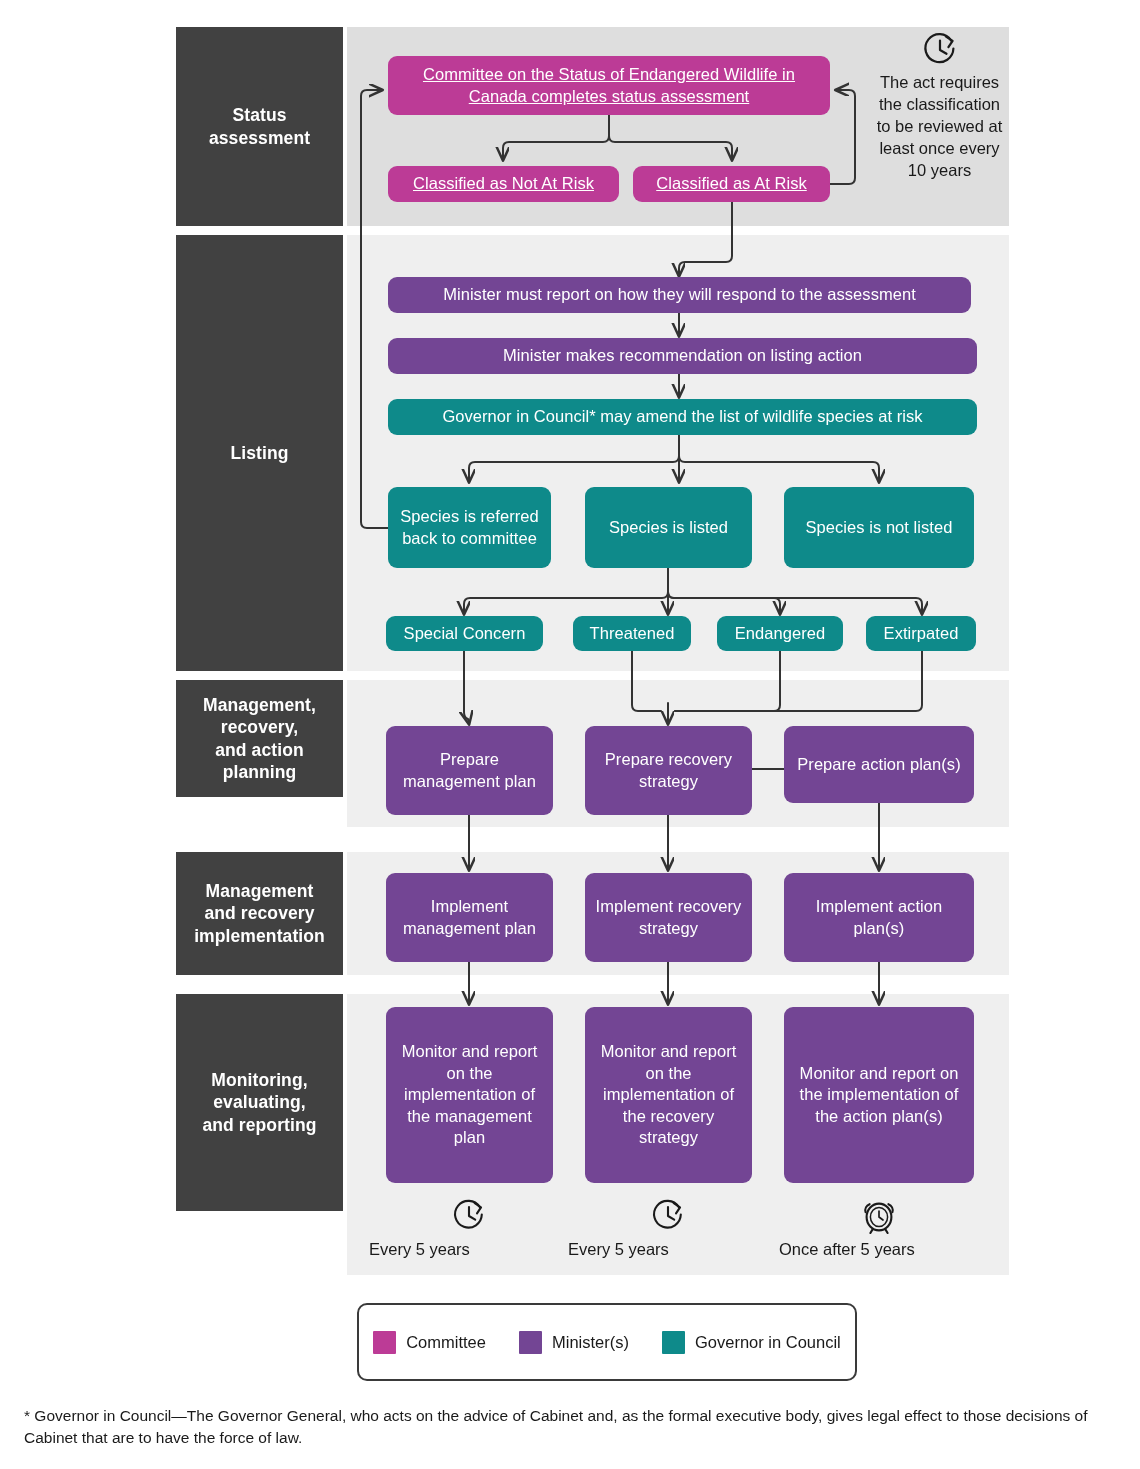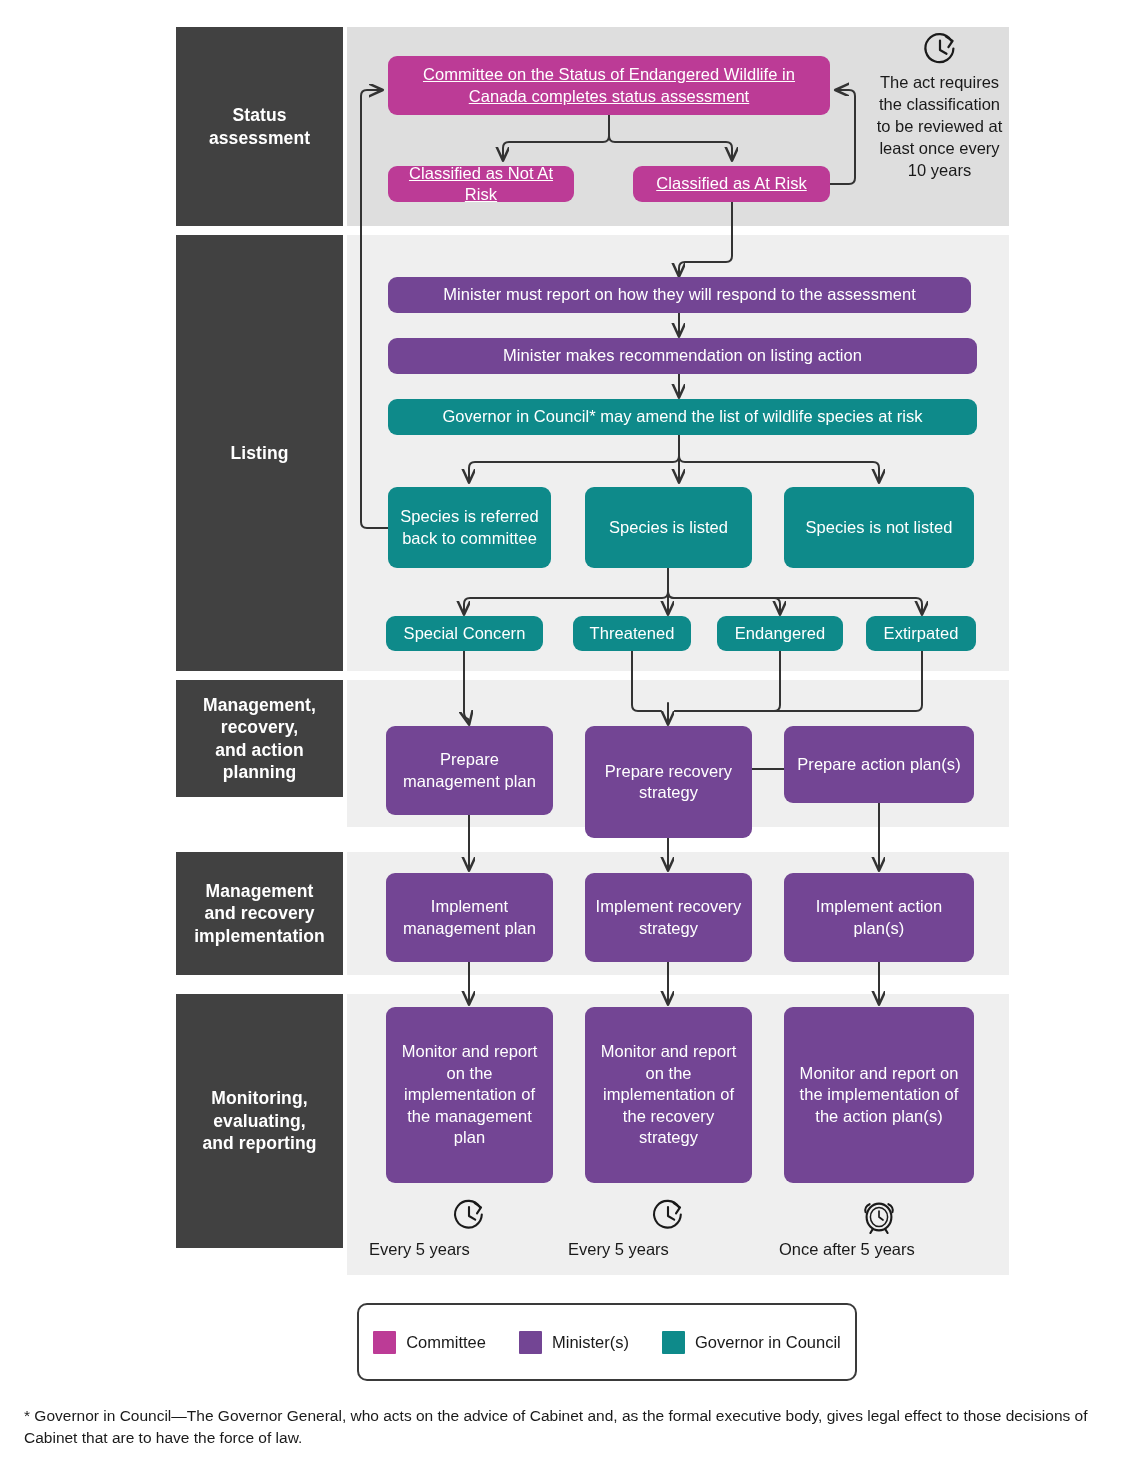--- a/index.html
+++ b/index.html
@@ -136,27 +136,27 @@
   </div>
   <div class="stage-label" style="top:235px;height:436px;">
     <span>Listing</span>
   </div>
   <div class="stage-label" style="top:680px;height:117px;">
     <span>Management,<br>recovery,<br>and action<br>planning</span>
   </div>
   <div class="stage-label" style="top:852px;height:123px;">
     <span>Management<br>and recovery<br>implementation</span>
   </div>
-  <div class="stage-label" style="top:994px;height:254px;">
+  <div class="stage-label" style="top:994px;height:217px;">
     <span>Monitoring,<br>evaluating,<br>and reporting</span>
   </div>
 
   <div class="node committee" style="left:388px;top:56px;width:442px;height:59px;">Committee on the Status of Endangered Wildlife in Canada completes status assessment</div>
 
-  <div class="node committee" style="left:388px;top:166px;width:186px;height:36px;">Classified as Not At Risk</div>
+  <div class="node committee" style="left:388px;top:166px;width:231px;height:36px;">Classified as Not At Risk</div>
 
   <div class="node committee" style="left:633px;top:166px;width:197px;height:36px;">Classified as At Risk</div>
 
   <div class="annot" style="left:872px;top:28px;width:135px;">
     <svg class="icon-clock" width="44" height="44" viewBox="0 0 44 44">
       <path d="M33.2,12.6 A14,14 0 1 0 35.4,20.5" fill="none" stroke="#1a1a1a" stroke-width="2.2" stroke-linecap="round"></path>
       <path d="M28.0,8.6 L34.6,12.9 L30.4,19.2" fill="none" stroke="#1a1a1a" stroke-width="2.2" stroke-linecap="round" stroke-linejoin="round"></path>
       <path d="M22,12.5 L22,22 L28.5,25.8" fill="none" stroke="#1a1a1a" stroke-width="2.2" stroke-linecap="round" stroke-linejoin="round"></path>
     </svg>
     <span class="cap">The act requires the classification to be reviewed at least once every 10 years</span>
@@ -177,21 +177,21 @@
   <div class="node gic" style="left:386px;top:616px;width:157px;height:35px;">Special Concern</div>
 
   <div class="node gic" style="left:573px;top:616px;width:118px;height:35px;">Threatened</div>
 
   <div class="node gic" style="left:717px;top:616px;width:126px;height:35px;">Endangered</div>
 
   <div class="node gic" style="left:866px;top:616px;width:110px;height:35px;">Extirpated</div>
 
   <div class="node minister" style="left:386px;top:726px;width:167px;height:89px;">Prepare management plan</div>
 
-  <div class="node minister" style="left:585px;top:726px;width:167px;height:112px;">Prepare recovery strategy</div>
+  <div class="node minister" style="left:585px;top:726px;width:167px;height:89px;">Prepare recovery strategy</div>
 
   <div class="node minister" style="left:784px;top:726px;width:190px;height:77px;">Prepare action plan(s)</div>
 
   <div class="node minister" style="left:386px;top:873px;width:167px;height:89px;">Implement management plan</div>
 
   <div class="node minister" style="left:585px;top:873px;width:167px;height:89px;">Implement recovery strategy</div>
 
   <div class="node minister" style="left:784px;top:873px;width:190px;height:89px;">Implement action plan(s)</div>
 
   <div class="node minister" style="left:386px;top:1007px;width:167px;height:176px;">Monitor and report on the implementation of the management plan</div>

